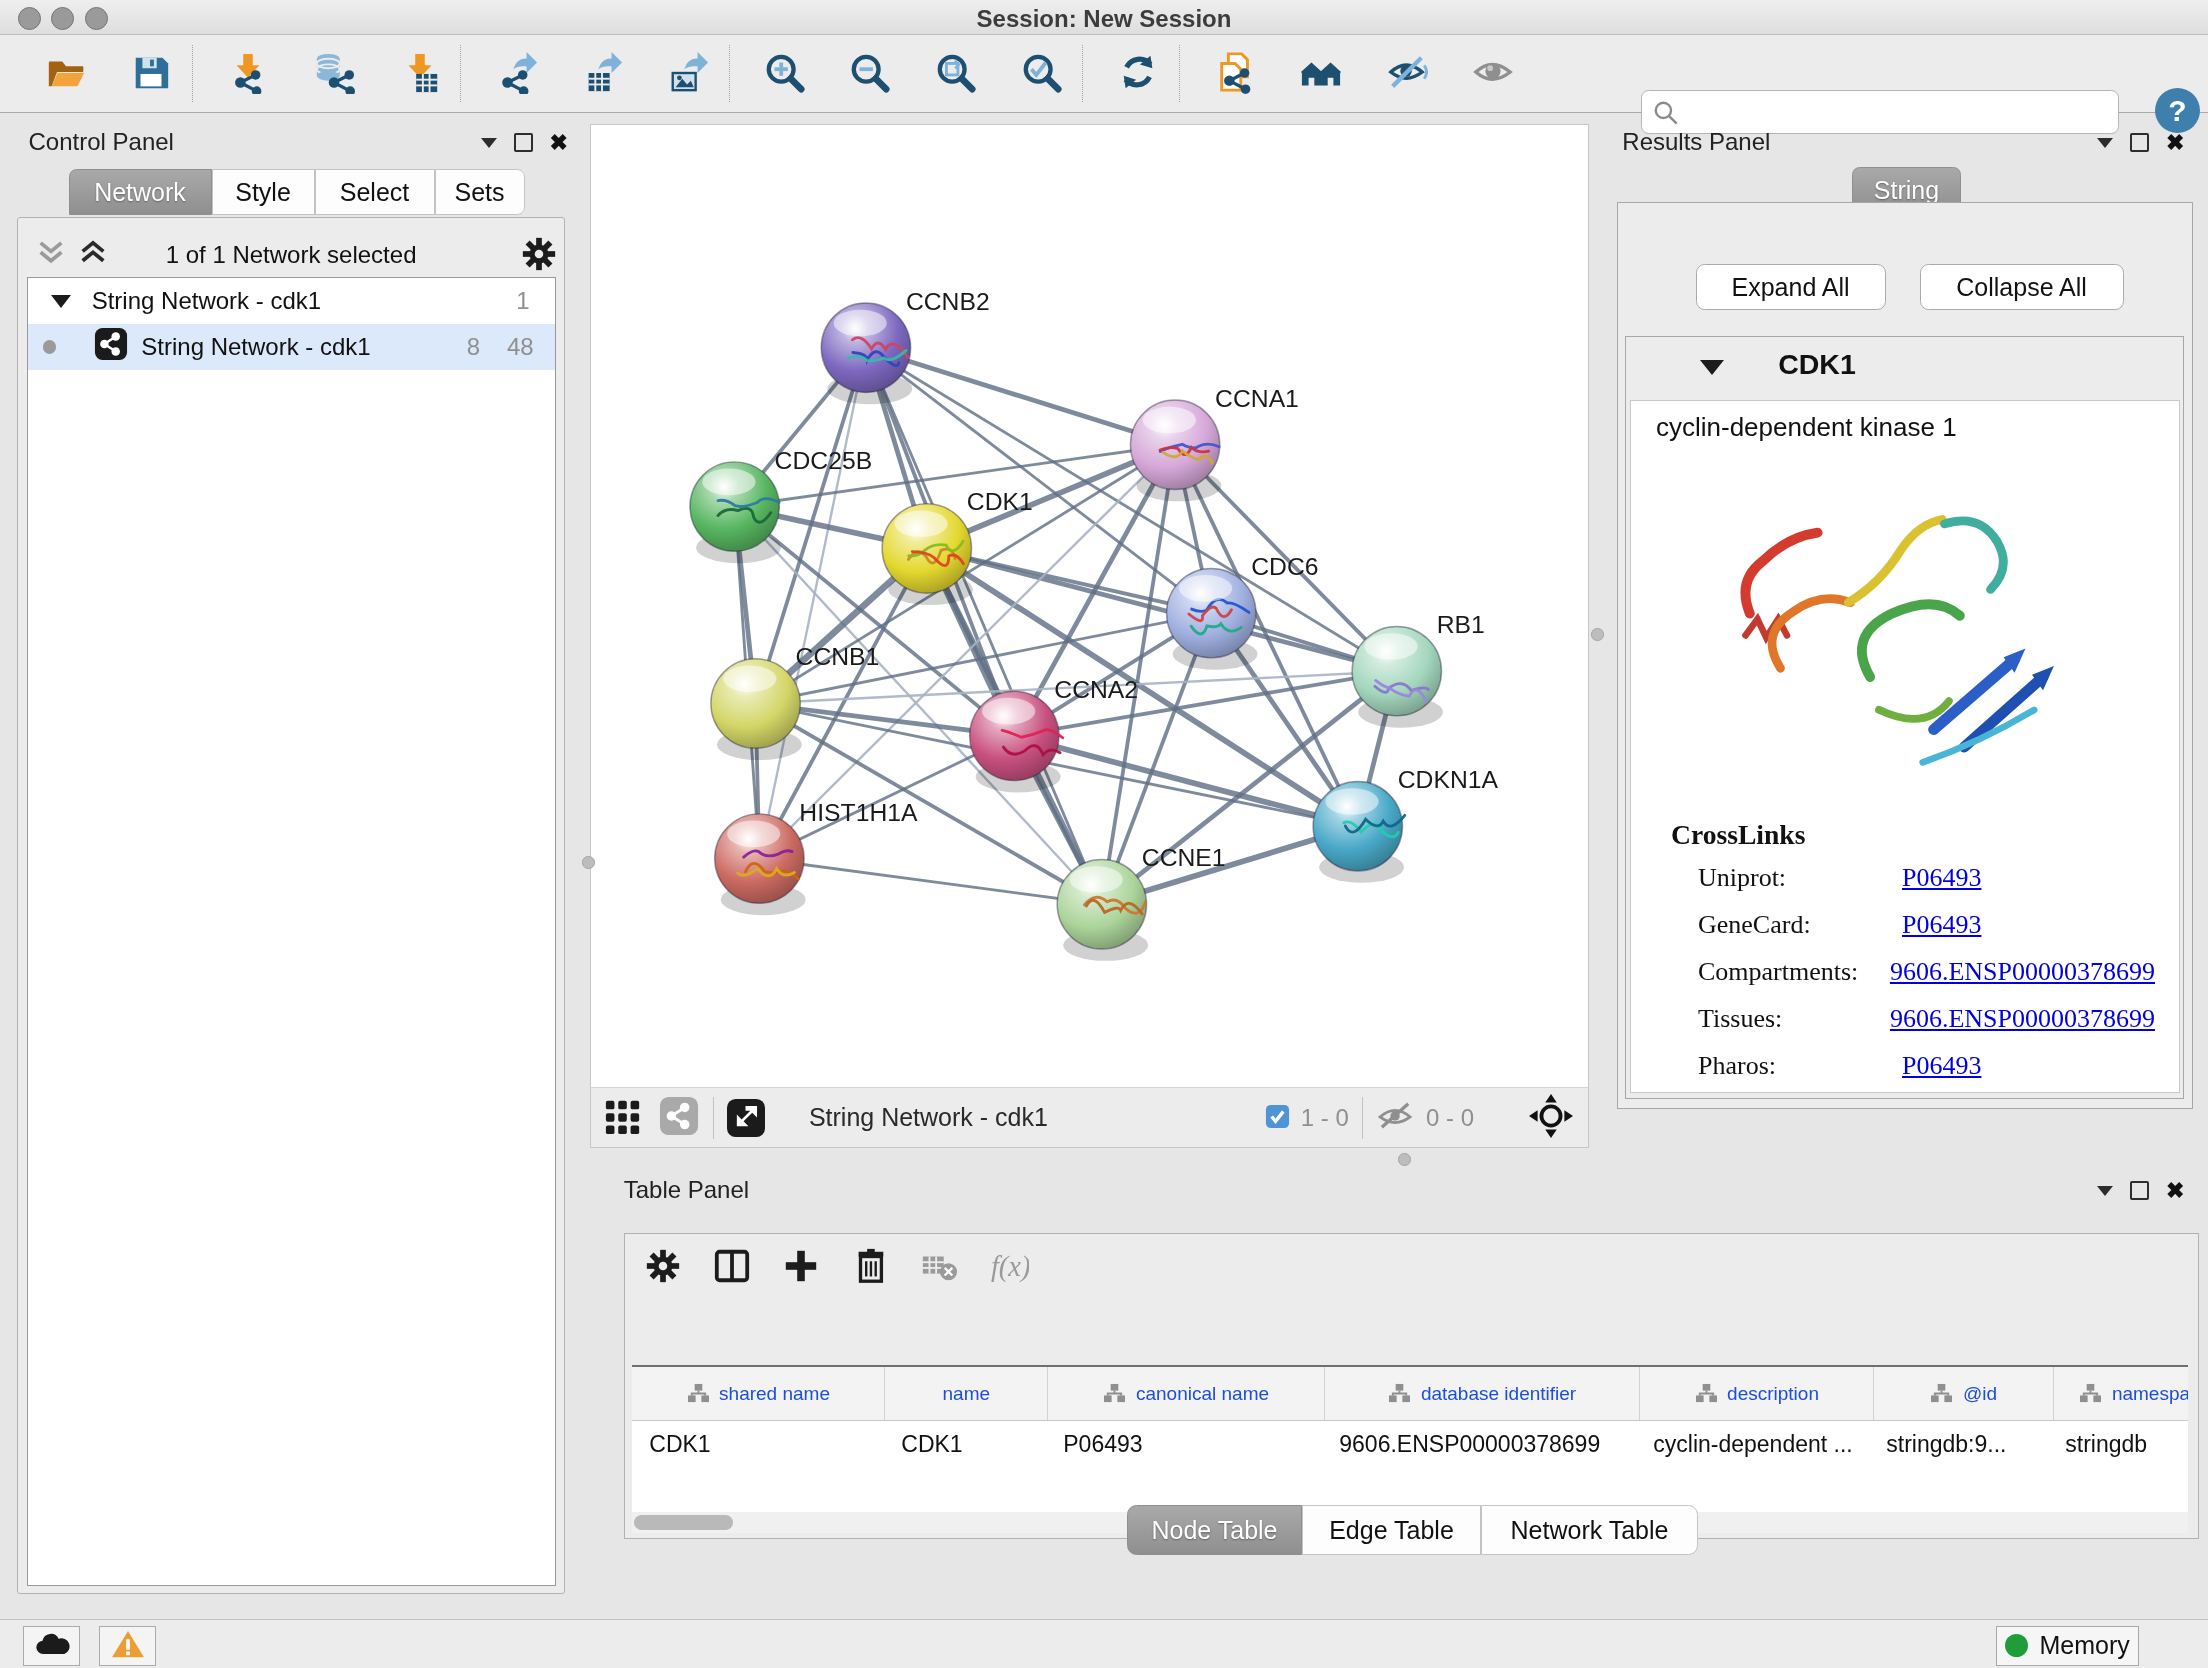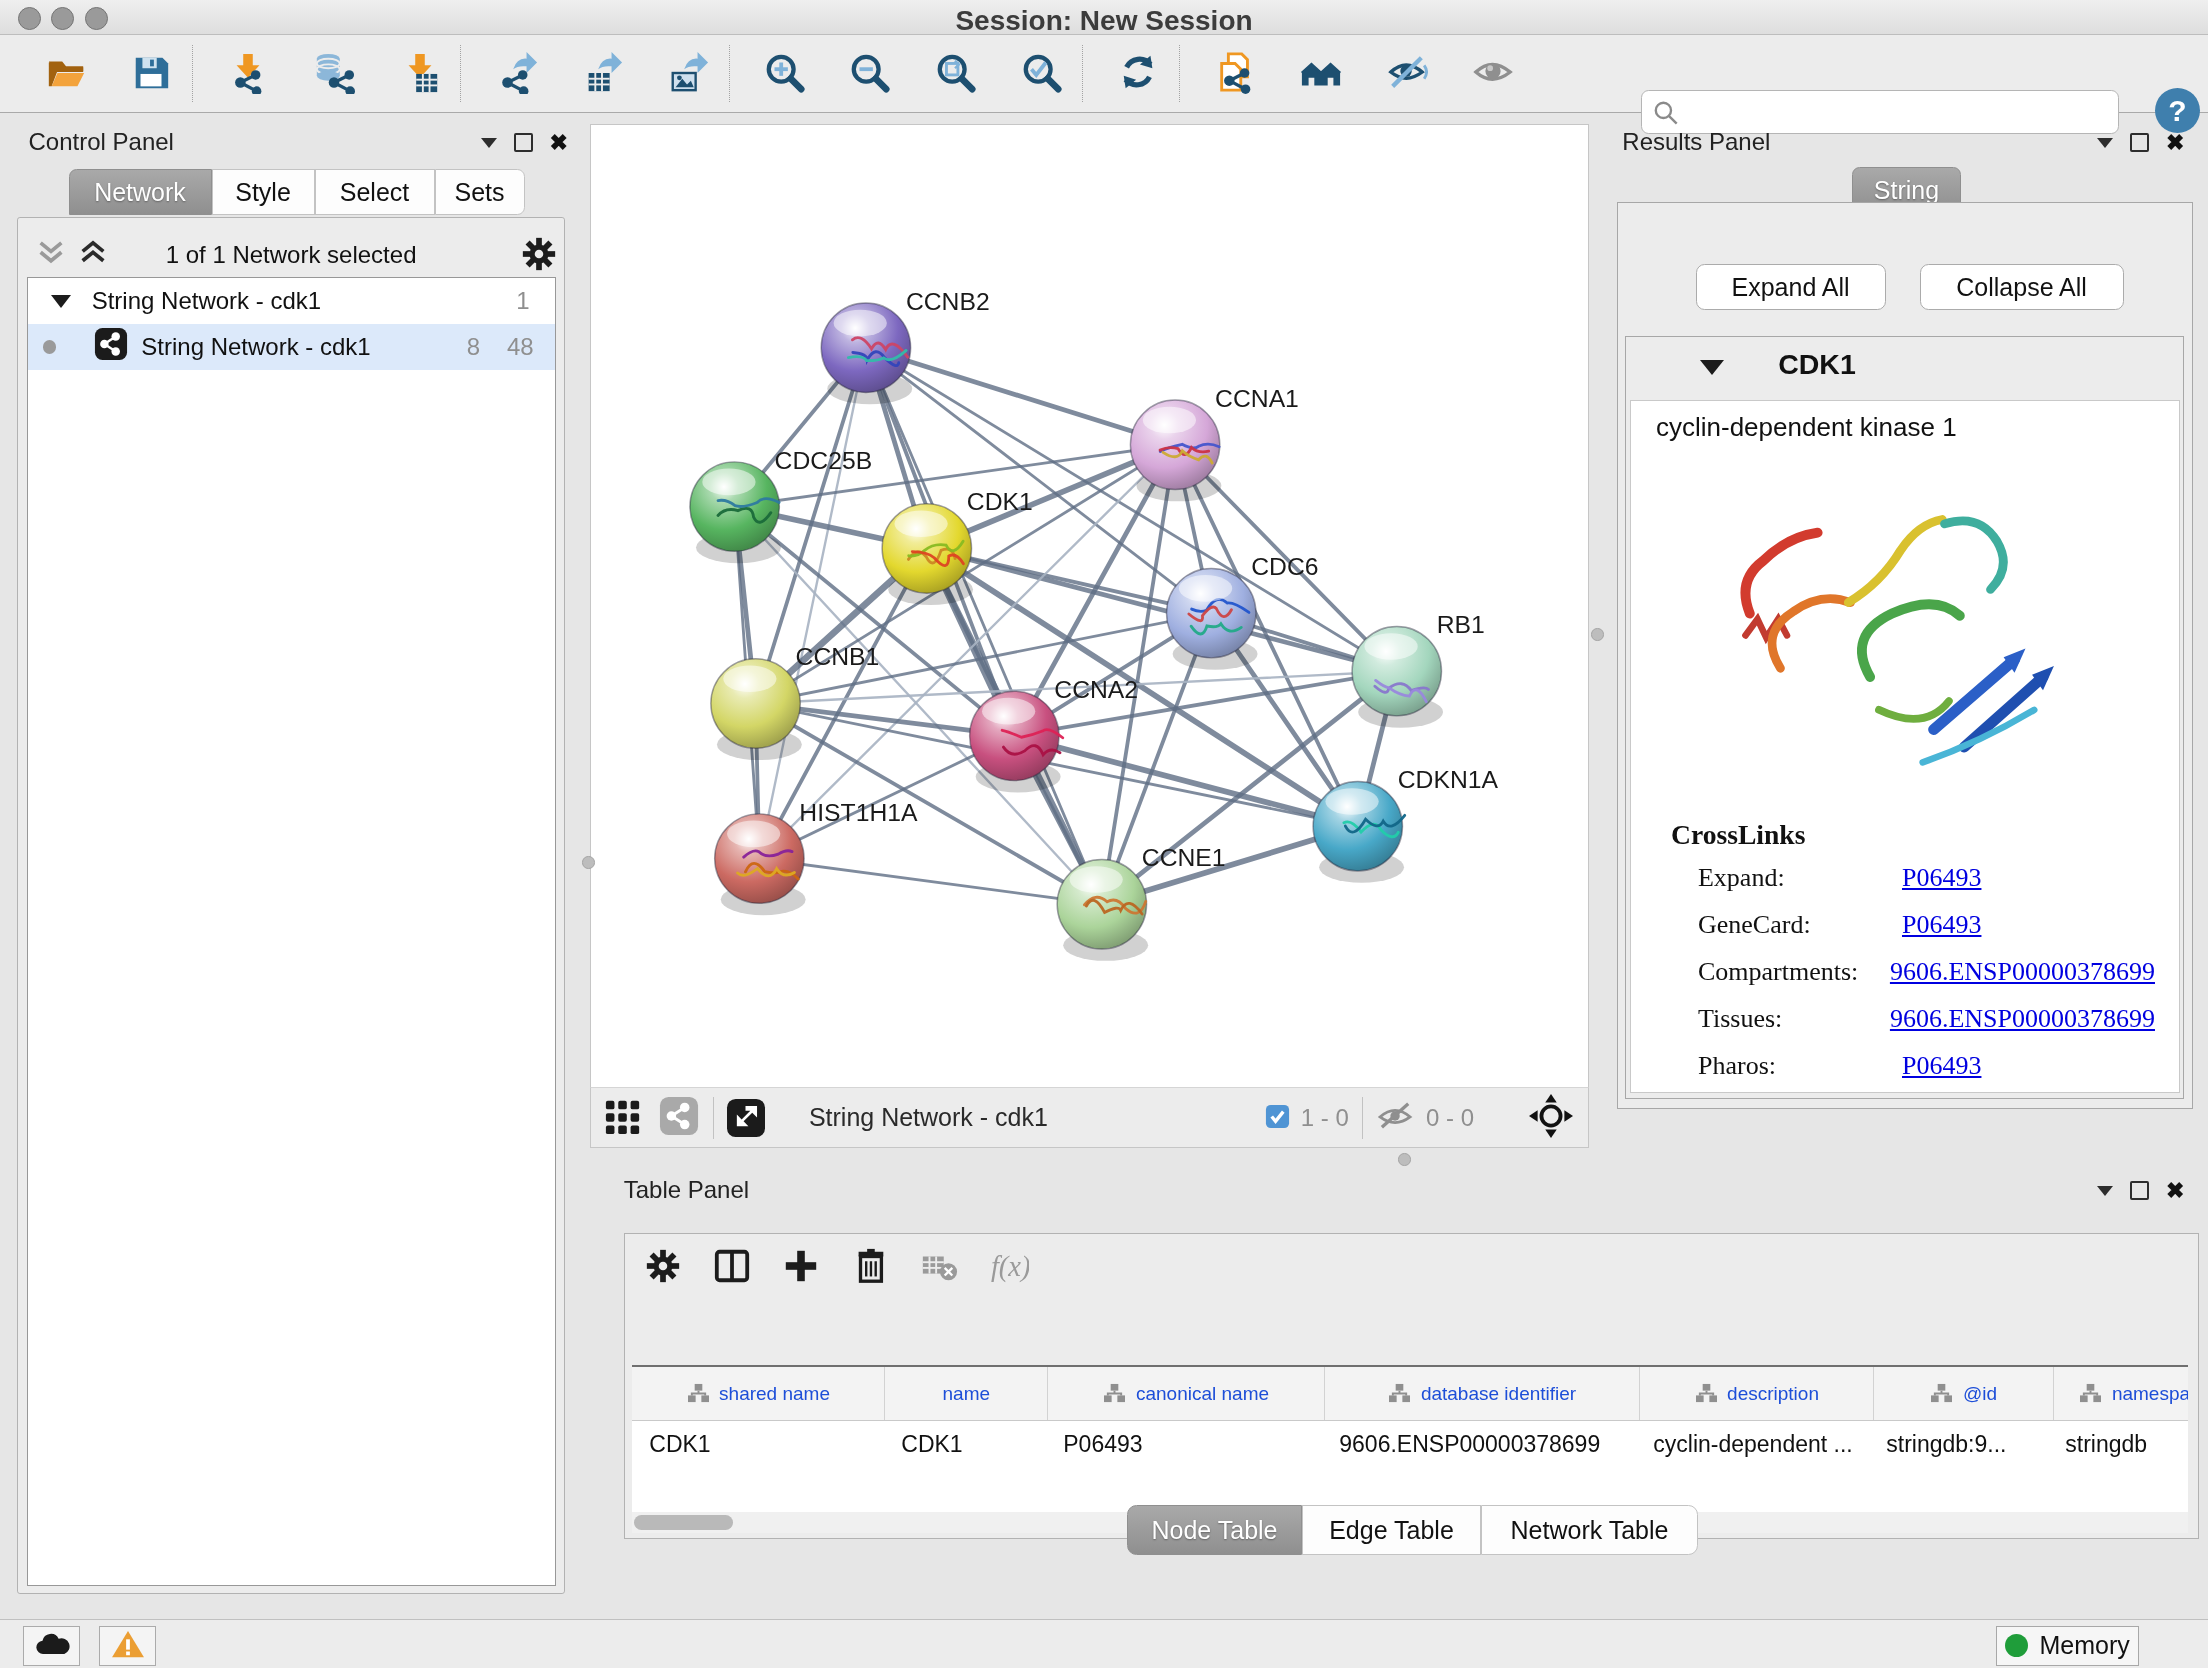--- a/index.html
+++ b/index.html
@@ -1,21 +1,21 @@
 <!DOCTYPE html>
 <html style="font-size:15px"><head>
 <meta charset="utf-8">
 <style>
   html,body{margin:0;padding:0;background:#d8d8d8;}
   #root{position:relative;width:2208px;height:1668px;background:#e6e6e6;font-family:"Liberation Sans",sans-serif;overflow:hidden;}
   .abs{position:absolute;}
   
   #titlebar{left:0;top:0;width:2208px;height:34px;background:linear-gradient(#efefef,#dedede);border-bottom:1px solid #bdbdbd;}
   .traffic{width:21px;height:21px;border-radius:50%;background:#9a9a9a;border:1px solid #757575;top:6.7px;}
-  #window-title{width:100%;text-align:center;top:4.8px;font-size:28px;color:#3c3c3c;font-weight:bold;}
+  #window-title{width:100%;text-align:center;top:4.8px;font-size:24px;color:#3c3c3c;font-weight:bold;}
   
   #toolbar{left:0;top:35px;width:2208px;height:77px;background:#ececec;border-bottom:1px solid #a9a9a9;}
   .tb-icon{top:13.3px;width:48px;height:49px;display:flex;align-items:center;justify-content:center;cursor:pointer;}
   .tb-sep{top:9.5px;width:0;height:57px;border-left:1.9px dotted #a2a2a2;}
   #search-box{left:1641px;top:55px;width:476px;height:42px;background:#fff;border:1px solid #b5b5b5;border-radius:7.6px;}
   #search-input{position:absolute;left:42px;top:1.9px;width:423px;height:34px;border:none;outline:none;font-size:23px;background:transparent;font-family:"Liberation Sans",sans-serif;}
   #help-button{left:2155px;top:53px;width:45px;height:45px;border-radius:50%;background:#3f7fad;color:#fff;font-size:30px;font-weight:bold;text-align:center;line-height:45px;}
   
   .panel-title{font-size:24px;color:#222;}
   .win-ctrl{display:flex;gap:17px;align-items:center;}
@@ -648,21 +648,21 @@
               <path d="M198 246 L272 182" stroke="#2b5fc7" stroke-width="10" stroke-linecap="round"></path>
               <polygon points="282,172 262,180 272,194" fill="#2b5fc7"></polygon>
               <path d="M226 262 L298 198" stroke="#1f4fb0" stroke-width="10" stroke-linecap="round"></path>
               <polygon points="308,188 288,196 298,210" fill="#1f4fb0"></polygon>
               <path d="M188 276 Q240 258 290 228" fill="none" stroke="#49b5d6" stroke-width="6" stroke-linecap="round"></path>
             </svg>
           </div>
           <div class="abs serif" style="left:40px;top:418px;font-size:27.6px;font-weight:bold;color:#111">CrossLinks</div>
           <div id="crosslinks" class="abs" style="left:67px;top:462px;width:457px">
               <div style="display: flex; margin-bottom: 17px;">
-                <span class="serif xlink-label" style="width: 204px;">Expand:</span>
+                <span class="serif xlink-label" style="width: 204px;">Uniprot:</span>
                 <a class="serif xlink-value" href="#">P06493</a>
               </div>
               <div style="display: flex; margin-bottom: 17px;">
                 <span class="serif xlink-label" style="width: 204px;">GeneCard:</span>
                 <a class="serif xlink-value" href="#">P06493</a>
               </div>
               <div style="display: flex; margin-bottom: 17px;">
                 <span class="serif xlink-label" style="width: 204px;">Compartments:</span>
                 <a class="serif xlink-value" href="#">9606.ENSP00000378699</a>
               </div>

